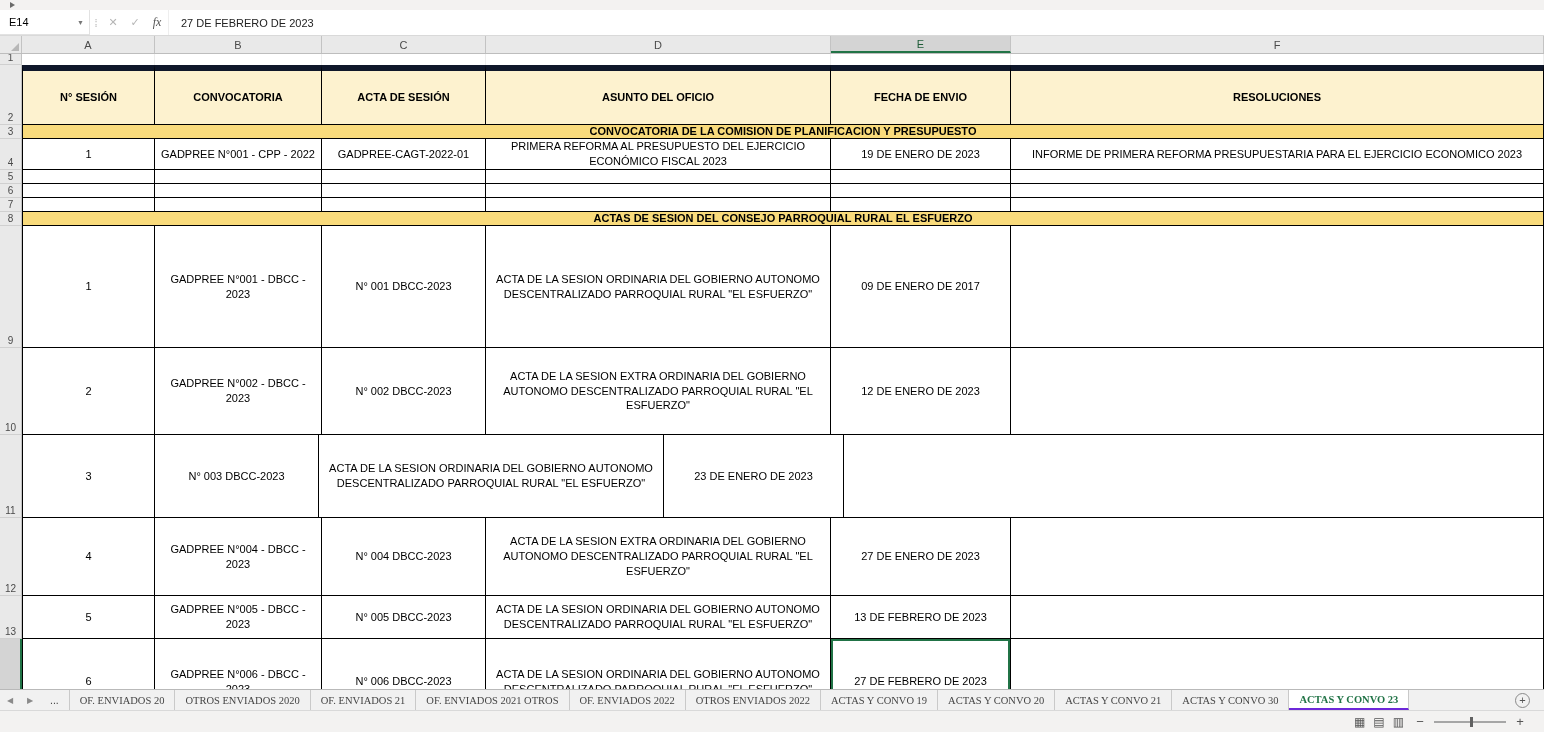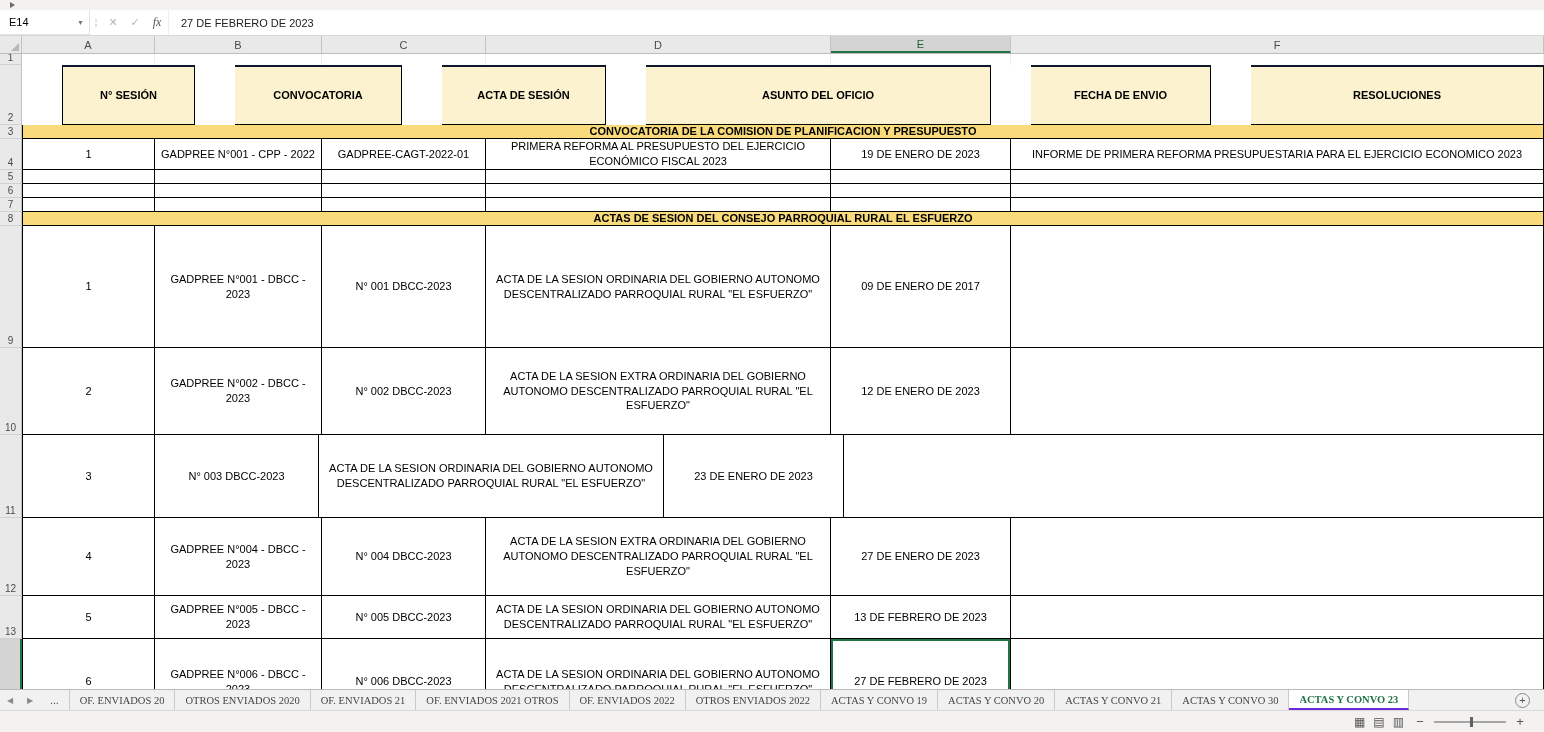--- a/index.html
+++ b/index.html
@@ -45,21 +45,21 @@
 
   .hr1{height:11px} .hr2{height:60px} .hr3{height:14px} .hr4{height:31px}
   .hrS{height:14px} .hr9{height:122px} .hr10{height:87px} .hr11{height:83px}
   .hr12{height:78px} .hr13{height:43px} .hr14{height:86px}
 
   .lightcell { border-right:1px solid #ededed; }
 
   .tc { border-right:1px solid #000; border-bottom:1px solid #000; display:flex; align-items:center; justify-content:center;
     text-align:center; overflow:hidden; padding:1px 6px; line-height:1.35; background:#fff; cursor:cell; }
   .bl { border-left:1px solid #000; }
-  .bt { border-top:2px solid #0f172a;margin-left:40px; }
+  .bt { border-top:6px solid #0f172a; }
   .hd { background:#fdf2cf; font-weight:bold; font-size:11px; }
   .sec { background:#f9db7c; font-weight:bold; font-size:11px; }
   .selcell { box-shadow: inset 0 0 0 2px #217346; position:relative; }
 
   
   .tabbar { height:21px; flex:none; background:#f1f1f1; border-top:1px solid #b9b9b9; display:flex; align-items:stretch; font-size:10.5px; color:#444; }
   .tab-nav { width:20px; display:flex; align-items:center; justify-content:center; color:#8a8a8a; font-size:8px; cursor:pointer; }
   .tab-ellipsis { padding:0 10px; display:flex; align-items:center; border-right:1px solid #c9c9c9; cursor:pointer; }
   .stab { padding:0 10px; display:flex; align-items:center; border-right:1px solid #c9c9c9; white-space:nowrap; cursor:pointer; background:#f1f1f1;font-family:Liberation Serif, serif; }
   .stab.active { background:#fff; color:#217346; font-weight:bold; border-bottom:2px solid #6d28d9; border-right:1px solid #c9c9c9; }

